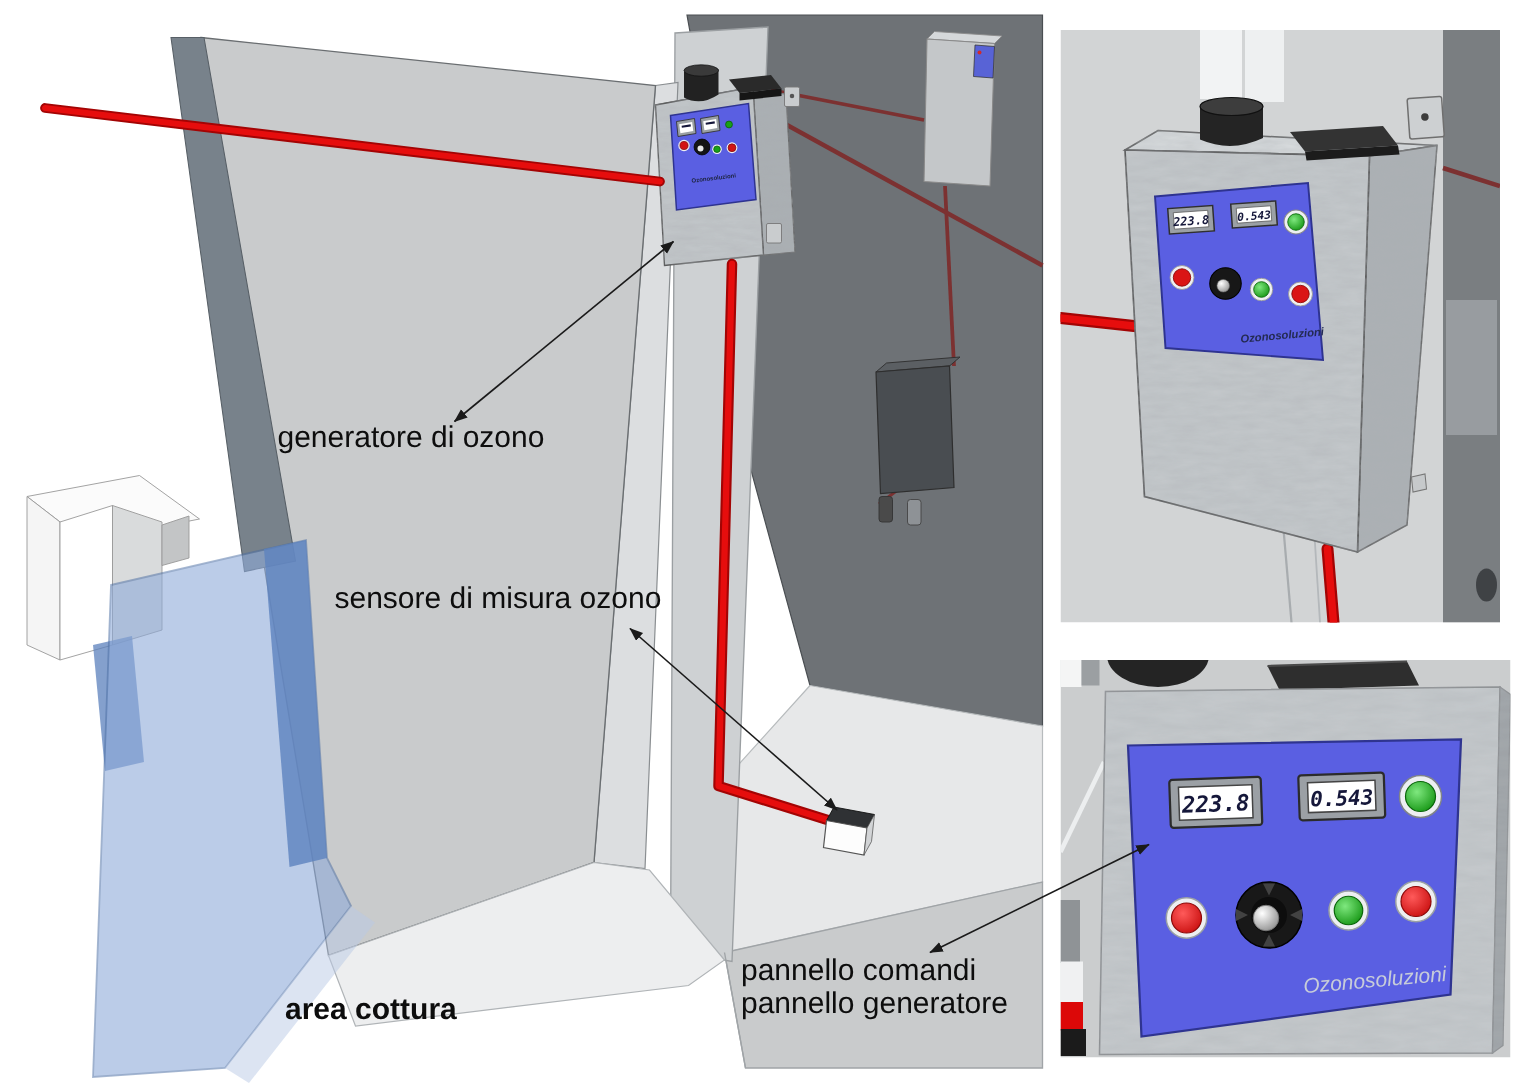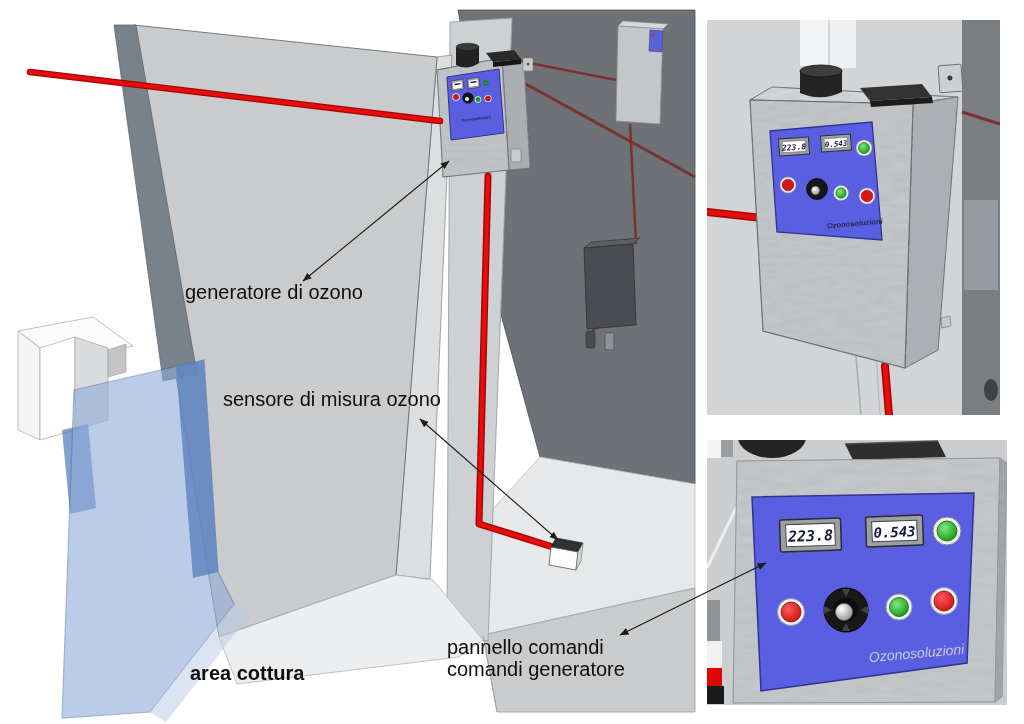--- a/index.html
+++ b/index.html
@@ -296,23 +296,23 @@
     <circle cx="899" cy="607" r="13" fill="#edeff1" stroke="#9aa0a4" stroke-width="1"></circle>
     <circle cx="899" cy="607" r="9.5" fill="url(#gGreenC)" stroke="#0a650a" stroke-width="0.8"></circle>
     <circle cx="944" cy="601" r="13.5" fill="#edeff1" stroke="#9aa0a4" stroke-width="1"></circle>
     <circle cx="944" cy="601" r="10" fill="url(#gRedC)" stroke="#8c0808" stroke-width="0.8"></circle>
     <text class="brand-big" x="917" y="658" text-anchor="middle" transform="rotate(-5 917 658)">Ozonosoluzioni</text>
   </svg>
 
   <div class="lbl" style="left:223px;top:388px">sensore di misura ozono</div>
   <div class="lbl" style="left:185px;top:281px">generatore di ozono</div>
   <div class="lbl bold" style="left:190px;top:662px">area cottura</div>
-  <div class="lbl" style="left:447px;top:636px;line-height:22px">
+  <div class="lbl" style="left:494px;top:636px;line-height:22px">
     <span>pannello comandi</span><br>
-    <span>comandi generatore</span>
+    <span>pannello generatore</span>
   </div>
 
   <svg style="left:0;top:0;pointer-events:none" width="1024" height="724" viewBox="0 0 1024 724">
     <defs>
       <marker id="arr" markerUnits="userSpaceOnUse" markerWidth="10" markerHeight="8" refX="8.5" refY="3.5" orient="auto-start-reverse">
         <path d="M0,0 L9,3.5 L0,7 Z" fill="#1a1a1a"></path>
       </marker>
     </defs>
     <line x1="303" y1="281" x2="449" y2="161" stroke="#1a1a1a" stroke-width="1.1" marker-start="url(#arr)" marker-end="url(#arr)"></line>
     <line x1="420" y1="419" x2="558" y2="540" stroke="#1a1a1a" stroke-width="1.1" marker-start="url(#arr)" marker-end="url(#arr)"></line>

